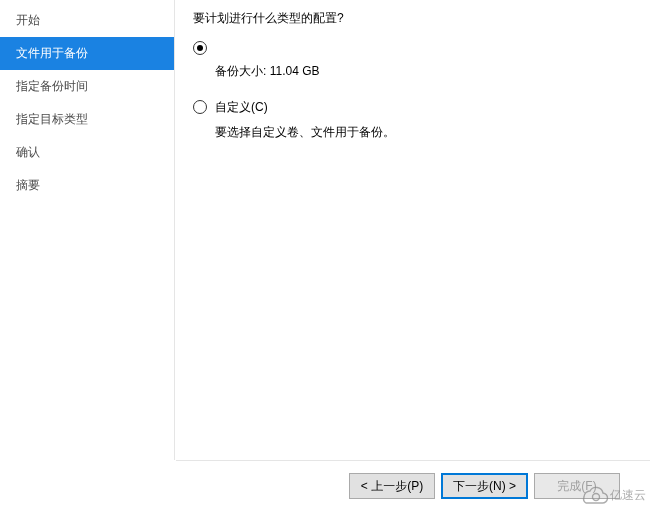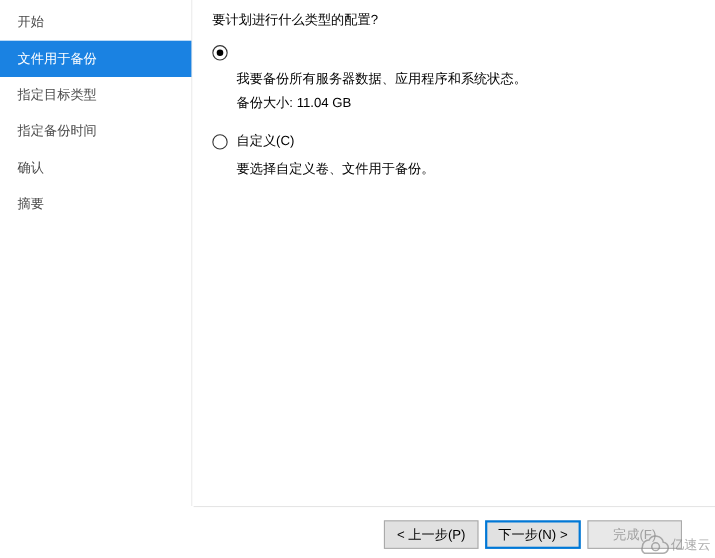--- a/index.html
+++ b/index.html
@@ -122,34 +122,33 @@
       border-top: 1px solid #e5e5e5;
     }
   </style>
 </head>
 <body>
 
 <div class="container">
   <div class="sidebar">
     <div class="sidebar-item">开始</div>
     <div class="sidebar-item active">文件用于备份</div>
+    <div class="sidebar-item">指定备份时间</div>
     <div class="sidebar-item">指定目标类型</div>
-    <div class="sidebar-item">指定备份时间</div>
     <div class="sidebar-item">确认</div>
     <div class="sidebar-item">摘要</div>
   </div>
 
   <div class="main">
     <div class="question">要计划进行什么类型的配置?</div>
 
     <div class="option-group">
       <div class="option-row">
         <span class="radio checked"></span>
       </div>
-      <div class="option-desc">我要备份所有服务器数据、应用程序和系统状态。</div>
       <div class="option-desc">备份大小: 11.04 GB</div>
     </div>
 
     <div class="option-group">
       <div class="option-row">
         <span class="radio"></span>
         <span class="option-label">自定义(C)</span>
       </div>
       <div class="option-desc">要选择自定义卷、文件用于备份。</div>
     </div>

